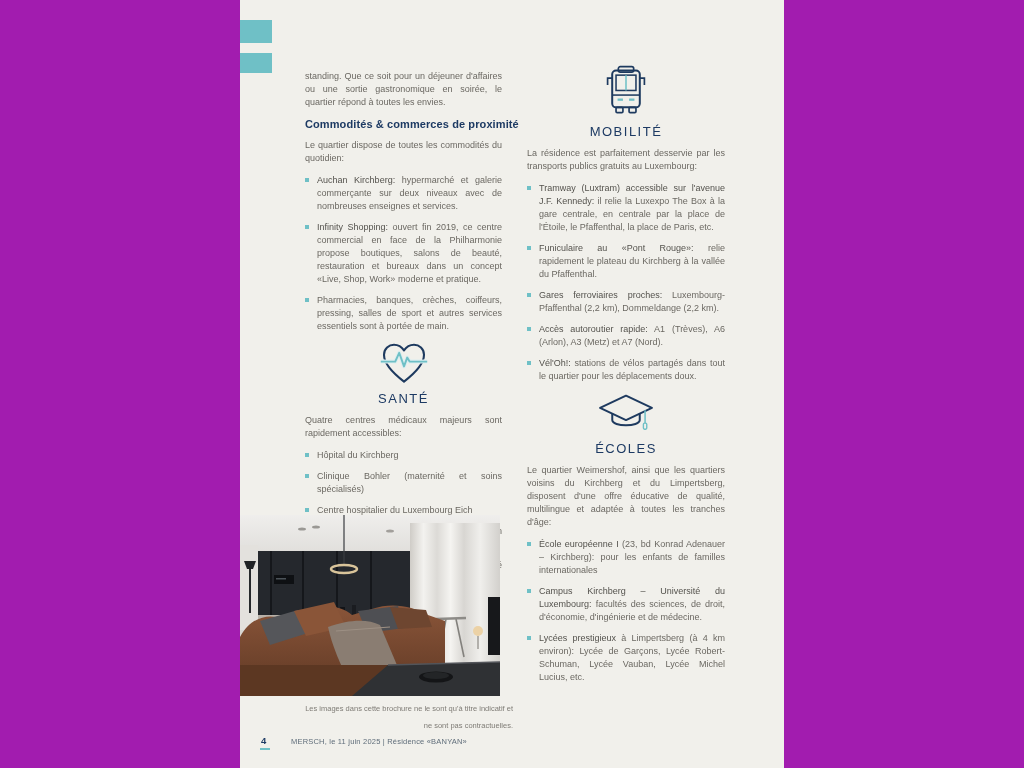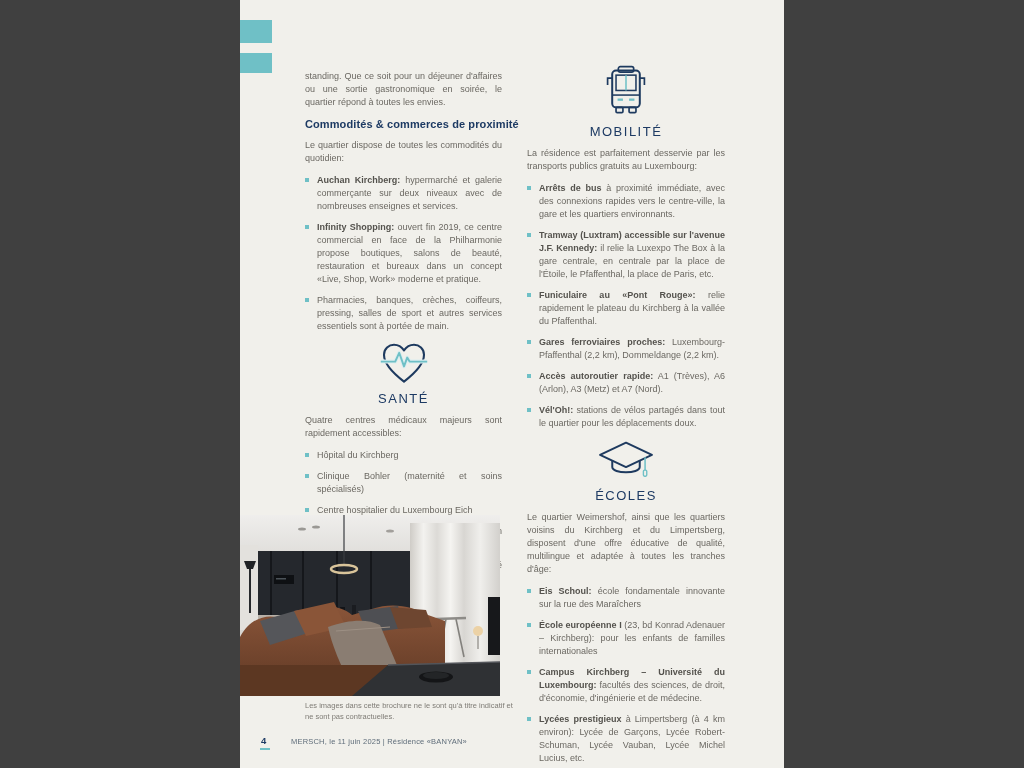--- a/index.html
+++ b/index.html
@@ -1,53 +1,53 @@
 <!DOCTYPE html>
 <html><head>
 <meta charset="utf-8">
 <style>
   html,body { margin:0; padding:0; }
   body {
     width:1024px; height:768px; background:#ffffff;
     font-family:"Liberation Sans", sans-serif;
     -webkit-font-smoothing:antialiased;
   }
-  .canvas { position:relative; width:1024px; height:768px; overflow:hidden; background:#404040; }
+  .canvas { position:relative; width:1024px; height:768px; overflow:hidden; background:#a21caf; }
   .page {
     position:absolute; left:240px; top:0; width:544px; height:768px;
     background:#f1f0eb;
   }
   .tab-marker { position:absolute; left:0; width:32px; background:#6fc0c6; }
   .tab-marker.t1 { top:20px; height:23px; }
   .tab-marker.t2 { top:53px; height:20px; }
 
   .col { position:absolute; font-size:9px; line-height:13px; color:#6b6862; text-align:justify; }
   .col-left  { left:65px; top:70px; width:197px; }
   .col-right { left:287px; top:58px; width:198px; }
 
   .col p { margin:0 0 9px 0; }
   .subhead {
     font-size:11px; font-weight:bold; color:#1d3a63;
     margin:5px 0 8px 0; text-align:left; white-space:nowrap; letter-spacing:0.1px;
   }
   ul.bullets { list-style:none; margin:0 0 4px 0; padding:0; }
   ul.bullets li { position:relative; padding-left:12px; margin-bottom:8px; }
   .sq { position:absolute; left:0; top:4px; width:4px; height:4px; background:#6fc0c6; }
-  .lead { font-weight:bold; color:#54524d; }
+  .lead { font-weight:normal; color:#54524d; }
 
   .section-head { text-align:center; margin:6px 0 9px 0; }
   .section-head svg { display:block; margin:0 auto 5px auto; }
   .section-title {
     font-size:13px; font-weight:normal; color:#1d3a63; letter-spacing:1.5px; text-align:center;
   }
 
   .photo { position:absolute; left:0; top:515px; width:260px; height:181px; display:block; }
   .caption {
     position:absolute; left:65px; top:700px; width:208px;
-    font-size:7.5px; line-height:11px; color:#7f7c76; text-align:left;
+    font-size:7.5px; line-height:17px; color:#7f7c76; text-align:right;
   }
   .page-num {
     position:absolute; left:21px; top:735px;
     font-size:9.5px; font-weight:bold; color:#1d3a63;
   }
   .page-num-line { position:absolute; left:20px; top:748px; width:10px; height:2px; background:#6fc0c6; }
   .footer-text {
     position:absolute; left:51px; top:737px;
     font-size:7.5px; color:#5f6d7a; letter-spacing:0.2px;
   }
@@ -195,25 +195,20 @@
           <rect x="34" y="56" width="9" height="7" rx="1.5" fill="none" stroke="#1e3a5f" stroke-width="2.2"></rect>
         </svg>
         <div class="section-title">MOBILITÉ</div>
       </div>
 
       <p>La résidence est parfaitement desservie par les transports publics gratuits au Luxembourg:</p>
 
       <ul class="bullets">
         <li>
           <span class="sq"></span>
-          <span class="lead">Arrêts de bus</span>
-          <span>à proximité immédiate, avec des connexions rapides vers le centre-ville, la gare et les quartiers environnants.</span>
-        </li>
-        <li>
-          <span class="sq"></span>
           <span class="lead">Tramway (Luxtram) accessible sur l'avenue J.F. Kennedy:</span>
           <span>il relie la Luxexpo The Box à la gare centrale, en centrale par la place de l'Étoile, le Pfaffenthal, la place de Paris, etc.</span>
         </li>
         <li>
           <span class="sq"></span>
           <span class="lead">Funiculaire au «Pont Rouge»:</span>
           <span>relie rapidement le plateau du Kirchberg à la vallée du Pfaffenthal.</span>
         </li>
         <li>
           <span class="sq"></span>
@@ -240,25 +235,20 @@
           <rect x="60.8" y="42" width="4.4" height="8" rx="1.5" fill="none" stroke="#6fc0c6" stroke-width="1.8"></rect>
         </svg>
         <div class="section-title">ÉCOLES</div>
       </div>
 
       <p>Le quartier Weimershof, ainsi que les quartiers voisins du Kirchberg et du Limpertsberg, disposent d'une offre éducative de qualité, multilingue et adaptée à toutes les tranches d'âge:</p>
 
       <ul class="bullets">
         <li>
           <span class="sq"></span>
-          <span class="lead">Eis Schoul:</span>
-          <span>école fondamentale innovante sur la rue des Maraîchers</span>
-        </li>
-        <li>
-          <span class="sq"></span>
           <span class="lead">École européenne I</span>
           <span>(23, bd Konrad Adenauer – Kirchberg): pour les enfants de familles internationales</span>
         </li>
         <li>
           <span class="sq"></span>
           <span class="lead">Campus Kirchberg – Université du Luxembourg:</span>
           <span>facultés des sciences, de droit, d'économie, d'ingénierie et de médecine.</span>
         </li>
         <li>
           <span class="sq"></span>

